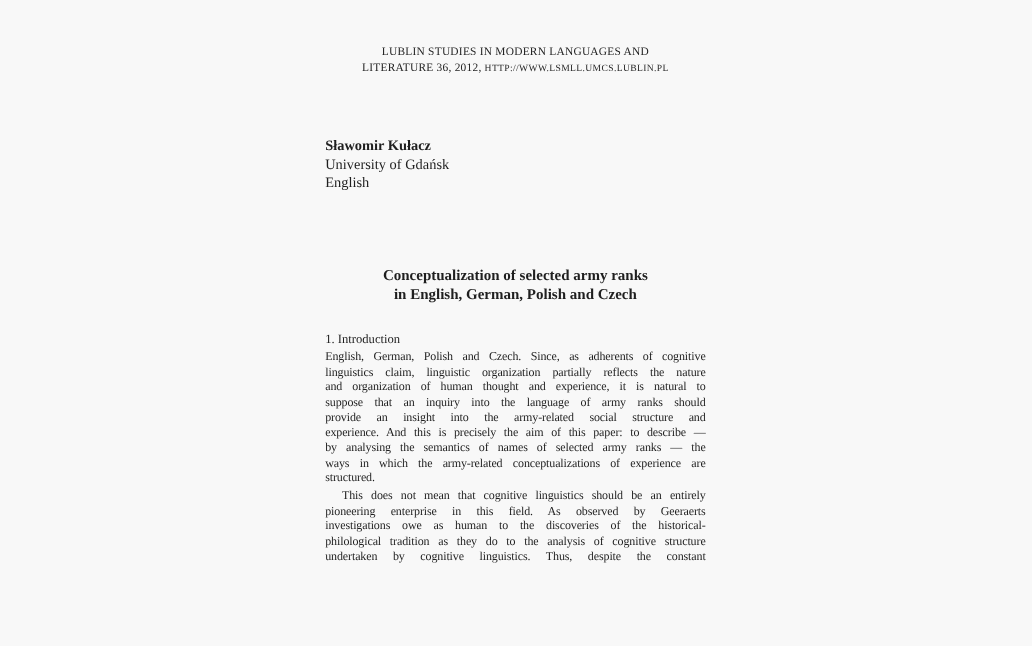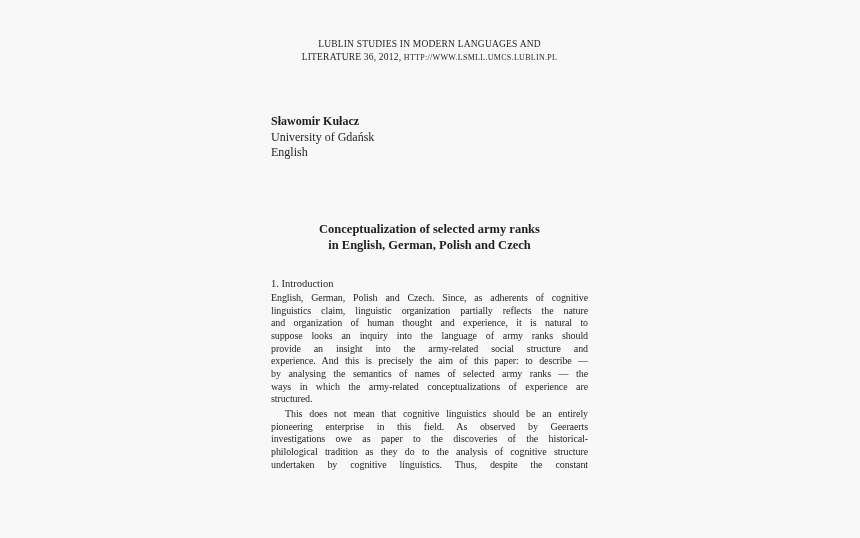--- a/index.html
+++ b/index.html
@@ -98,29 +98,29 @@
     <div data-name="paper-title-line1">Conceptualization of selected army ranks</div>
     <div data-name="paper-title-line2">in English, German, Polish and Czech</div>
   </div>
 
   <div class="block body-text" data-name="body-text">
     <div class="section-heading" data-name="section-heading-introduction">1. Introduction</div>
     <div class="para" data-name="paragraph-1">
         <div class="tline" data-name="text-line">English, German, Polish and Czech. Since, as adherents of cognitive</div>
         <div class="tline" data-name="text-line">linguistics claim, linguistic organization partially reflects the nature</div>
         <div class="tline" data-name="text-line">and organization of human thought and experience, it is natural to</div>
-        <div class="tline" data-name="text-line">suppose looks an inquiry into the language of army ranks should</div>
+        <div class="tline" data-name="text-line">suppose that an inquiry into the language of army ranks should</div>
         <div class="tline" data-name="text-line">provide an insight into the army-related social structure and</div>
         <div class="tline" data-name="text-line">experience. And this is precisely the aim of this paper: to describe —</div>
         <div class="tline" data-name="text-line">by analysing the semantics of names of selected army ranks — the</div>
         <div class="tline" data-name="text-line">ways in which the army-related conceptualizations of experience are</div>
         <div class="tline last" data-name="text-line">structured.</div>
       </div>
     <div class="para" data-name="paragraph-2">
         <div class="tline" data-name="text-line">This does not mean that cognitive linguistics should be an entirely</div>
         <div class="tline" data-name="text-line">pioneering enterprise in this field. As observed by Geeraerts</div>
-        <div class="tline" data-name="text-line">investigations owe as paper to the discoveries of the historical-</div>
+        <div class="tline" data-name="text-line">investigations owe as human to the discoveries of the historical-</div>
         <div class="tline" data-name="text-line">philological tradition as they do to the analysis of cognitive structure</div>
         <div class="tline last" data-name="text-line">undertaken by cognitive linguistics. Thus, despite the constant</div>
       </div>
   </div>
 
 </div>
 
 </body></html>

